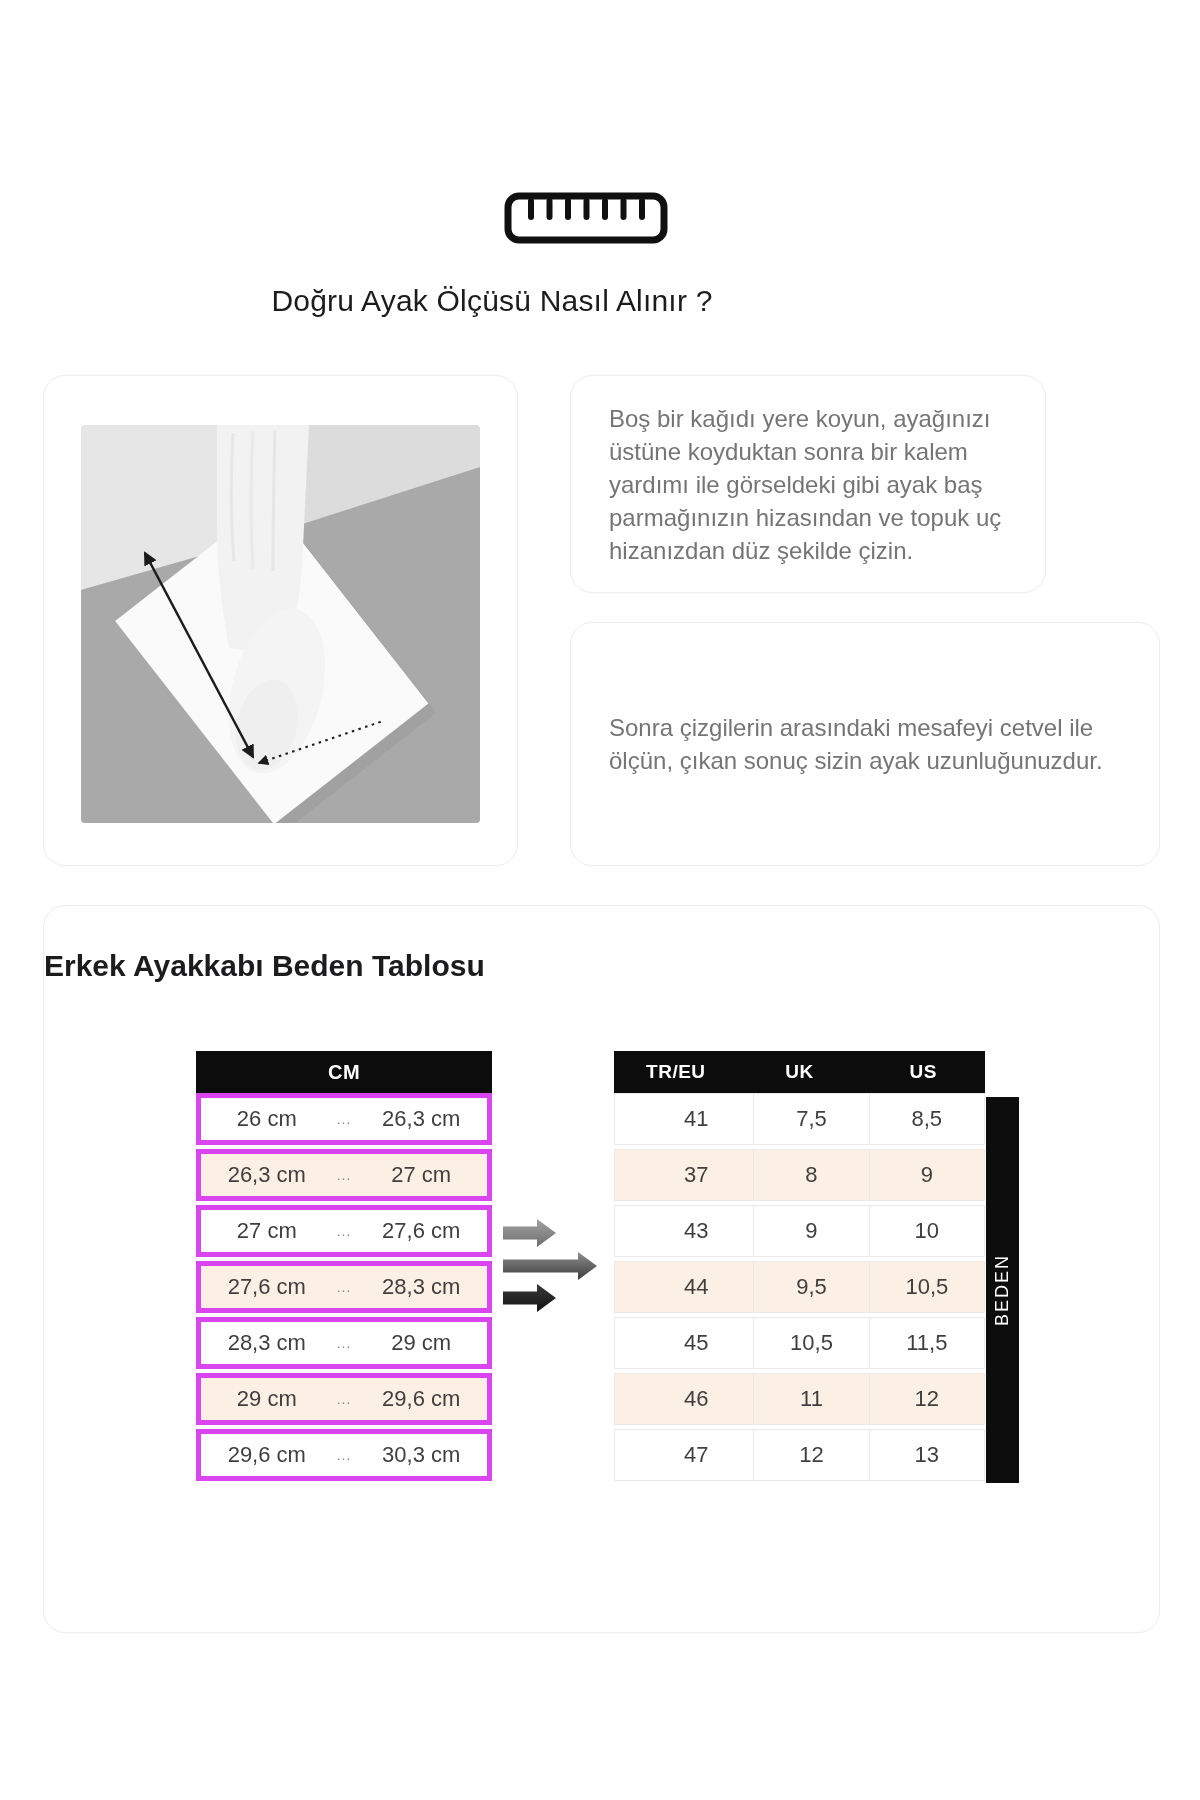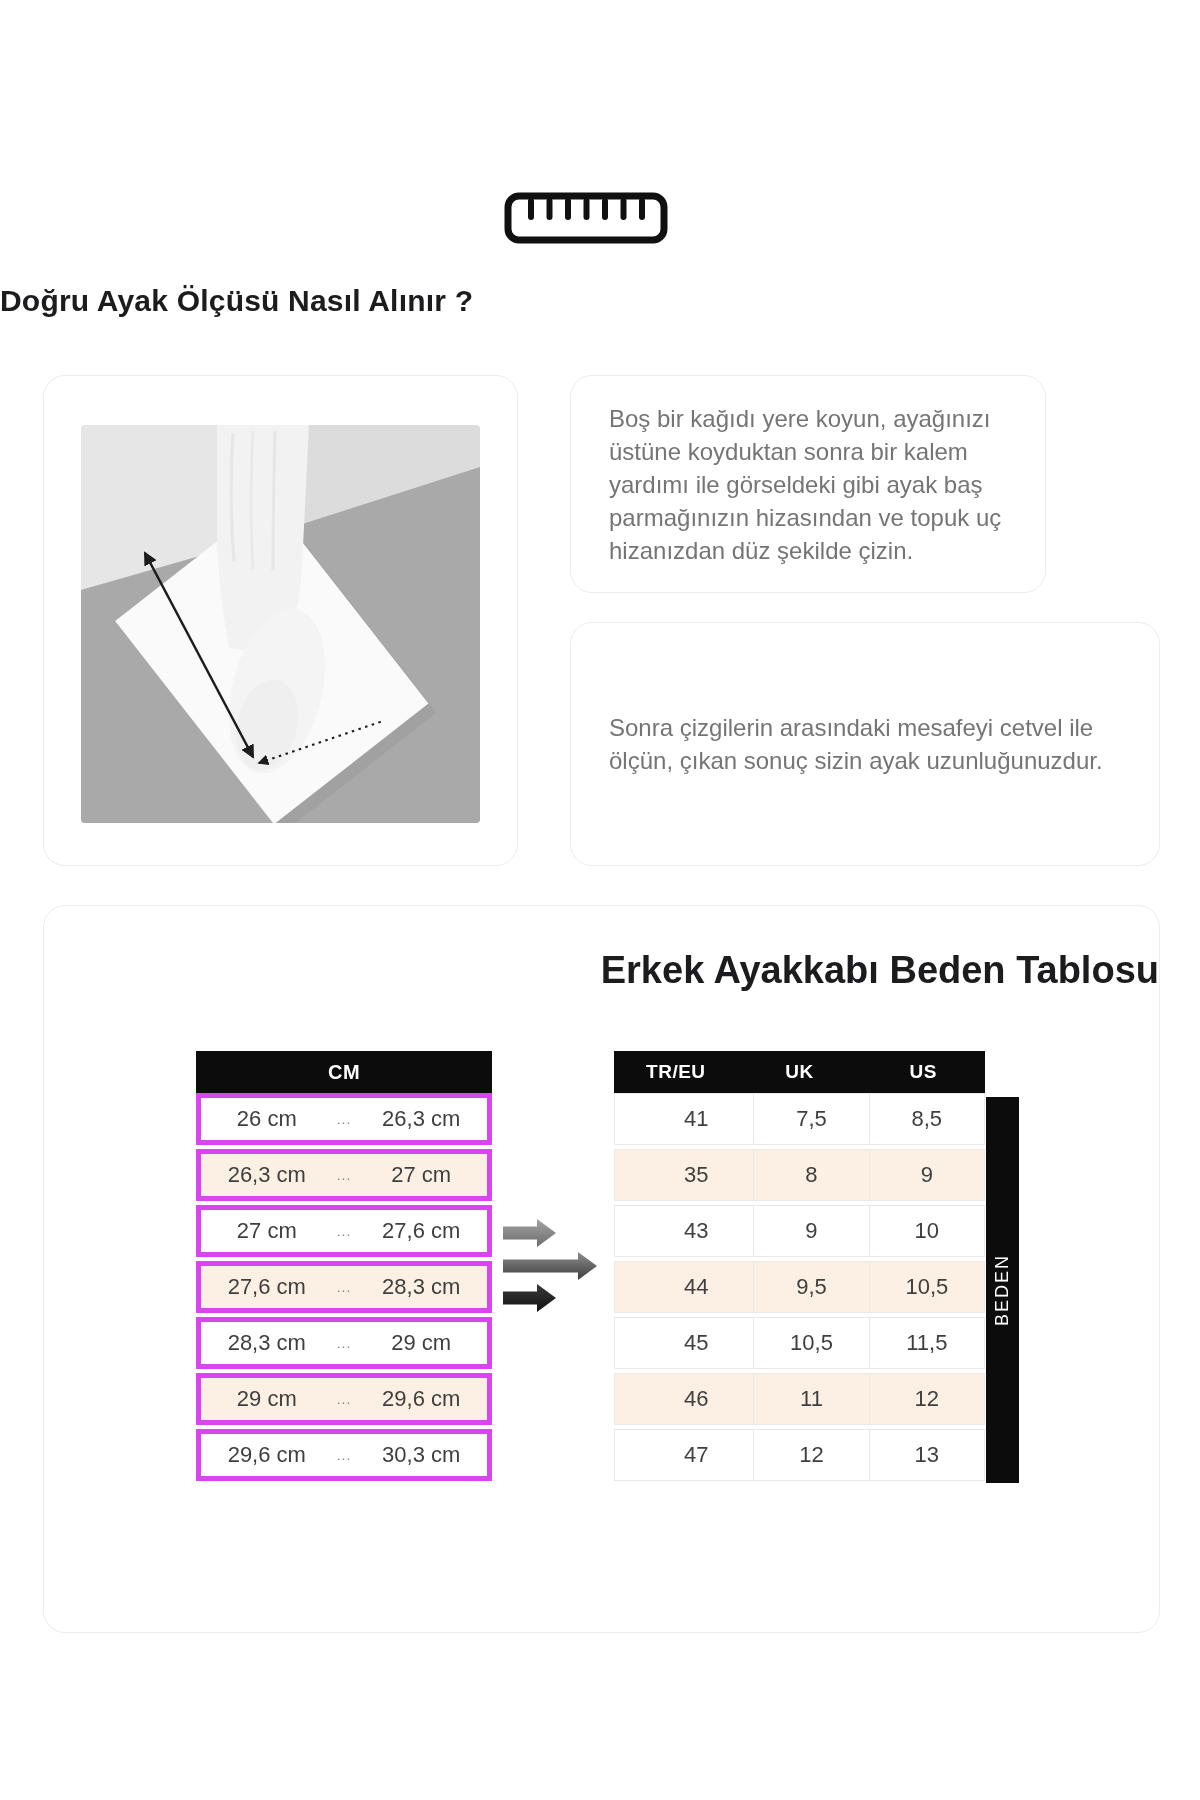--- a/index.html
+++ b/index.html
@@ -4,34 +4,34 @@
 <style>
   html,body{margin:0;padding:0;background:#fff;}
   body{font-family:"Liberation Sans",sans-serif;-webkit-font-smoothing:antialiased;}
   #page{position:relative;width:1200px;height:1800px;background:#fff;overflow:hidden;}
 
   .card{position:absolute;background:#fff;border:1px solid var(--card-border,#ececec);
         border-radius:22px;box-sizing:border-box;}
 
   .ruler{position:absolute;left:504px;top:192px;width:164px;height:52px;}
 
-  .page-title{position:absolute;left:0;top:284px;width:984px;margin:0;text-align:left;
-              font-size:30px;font-weight:700;color:var(--title-text,#1c1c1e);letter-spacing:.2px;}
+  .page-title{position:absolute;left:0;top:284px;width:984px;margin:0;text-align:center;
+              font-size:30px;font-weight:400;color:var(--title-text,#1c1c1e);letter-spacing:.2px;}
 
   .photo-card{left:43px;top:375px;width:475px;height:491px;}
   .photo{position:absolute;left:37px;top:49px;width:399px;height:398px;border-radius:4px;overflow:hidden;}
 
   .step1{left:570px;top:375px;width:476px;height:218px;}
   .step2{left:570px;top:622px;width:590px;height:244px;}
   .step-card{display:flex;align-items:center;}
   .step-card p{margin:0;padding:0 34px 0 38px;font-size:24px;line-height:33px;
                color:var(--body-text,#757575);}
 
   .table-card{left:43px;top:905px;width:1117px;height:728px;}
-  .size-chart-title{margin:43px 0 0;text-align:right;font-size:38px;font-weight:700;
+  .size-chart-title{margin:43px 0 0;text-align:left;font-size:30px;font-weight:700;
                     color:var(--title-text,#1c1c1e);}
 
   .cm-table{position:absolute;left:152px;top:145px;width:296px;}
   .size-table{position:absolute;left:570px;top:145px;width:371px;}
 
   .thead{height:42px;background:var(--header-bg,#0c0c0c);color:#fff;display:flex;
          align-items:center;justify-content:center;font-size:20px;font-weight:600;letter-spacing:.5px;}
   .size-table .thead span{flex:1;text-align:center;font-size:19px;}
 
   .trow{height:52px;display:flex;align-items:center;box-sizing:border-box;background:#fff;}
@@ -192,21 +192,21 @@
         <span>UK</span>
         <span>US</span>
       </div>
       <div class="rows">
           <div class="trow">
             <span>41</span>
             <span>7,5</span>
             <span>8,5</span>
           </div>
           <div class="trow alt">
-            <span>35</span>
+            <span>37</span>
             <span>8</span>
             <span>9</span>
           </div>
           <div class="trow">
             <span>43</span>
             <span>9</span>
             <span>10</span>
           </div>
           <div class="trow alt">
             <span>44</span>

